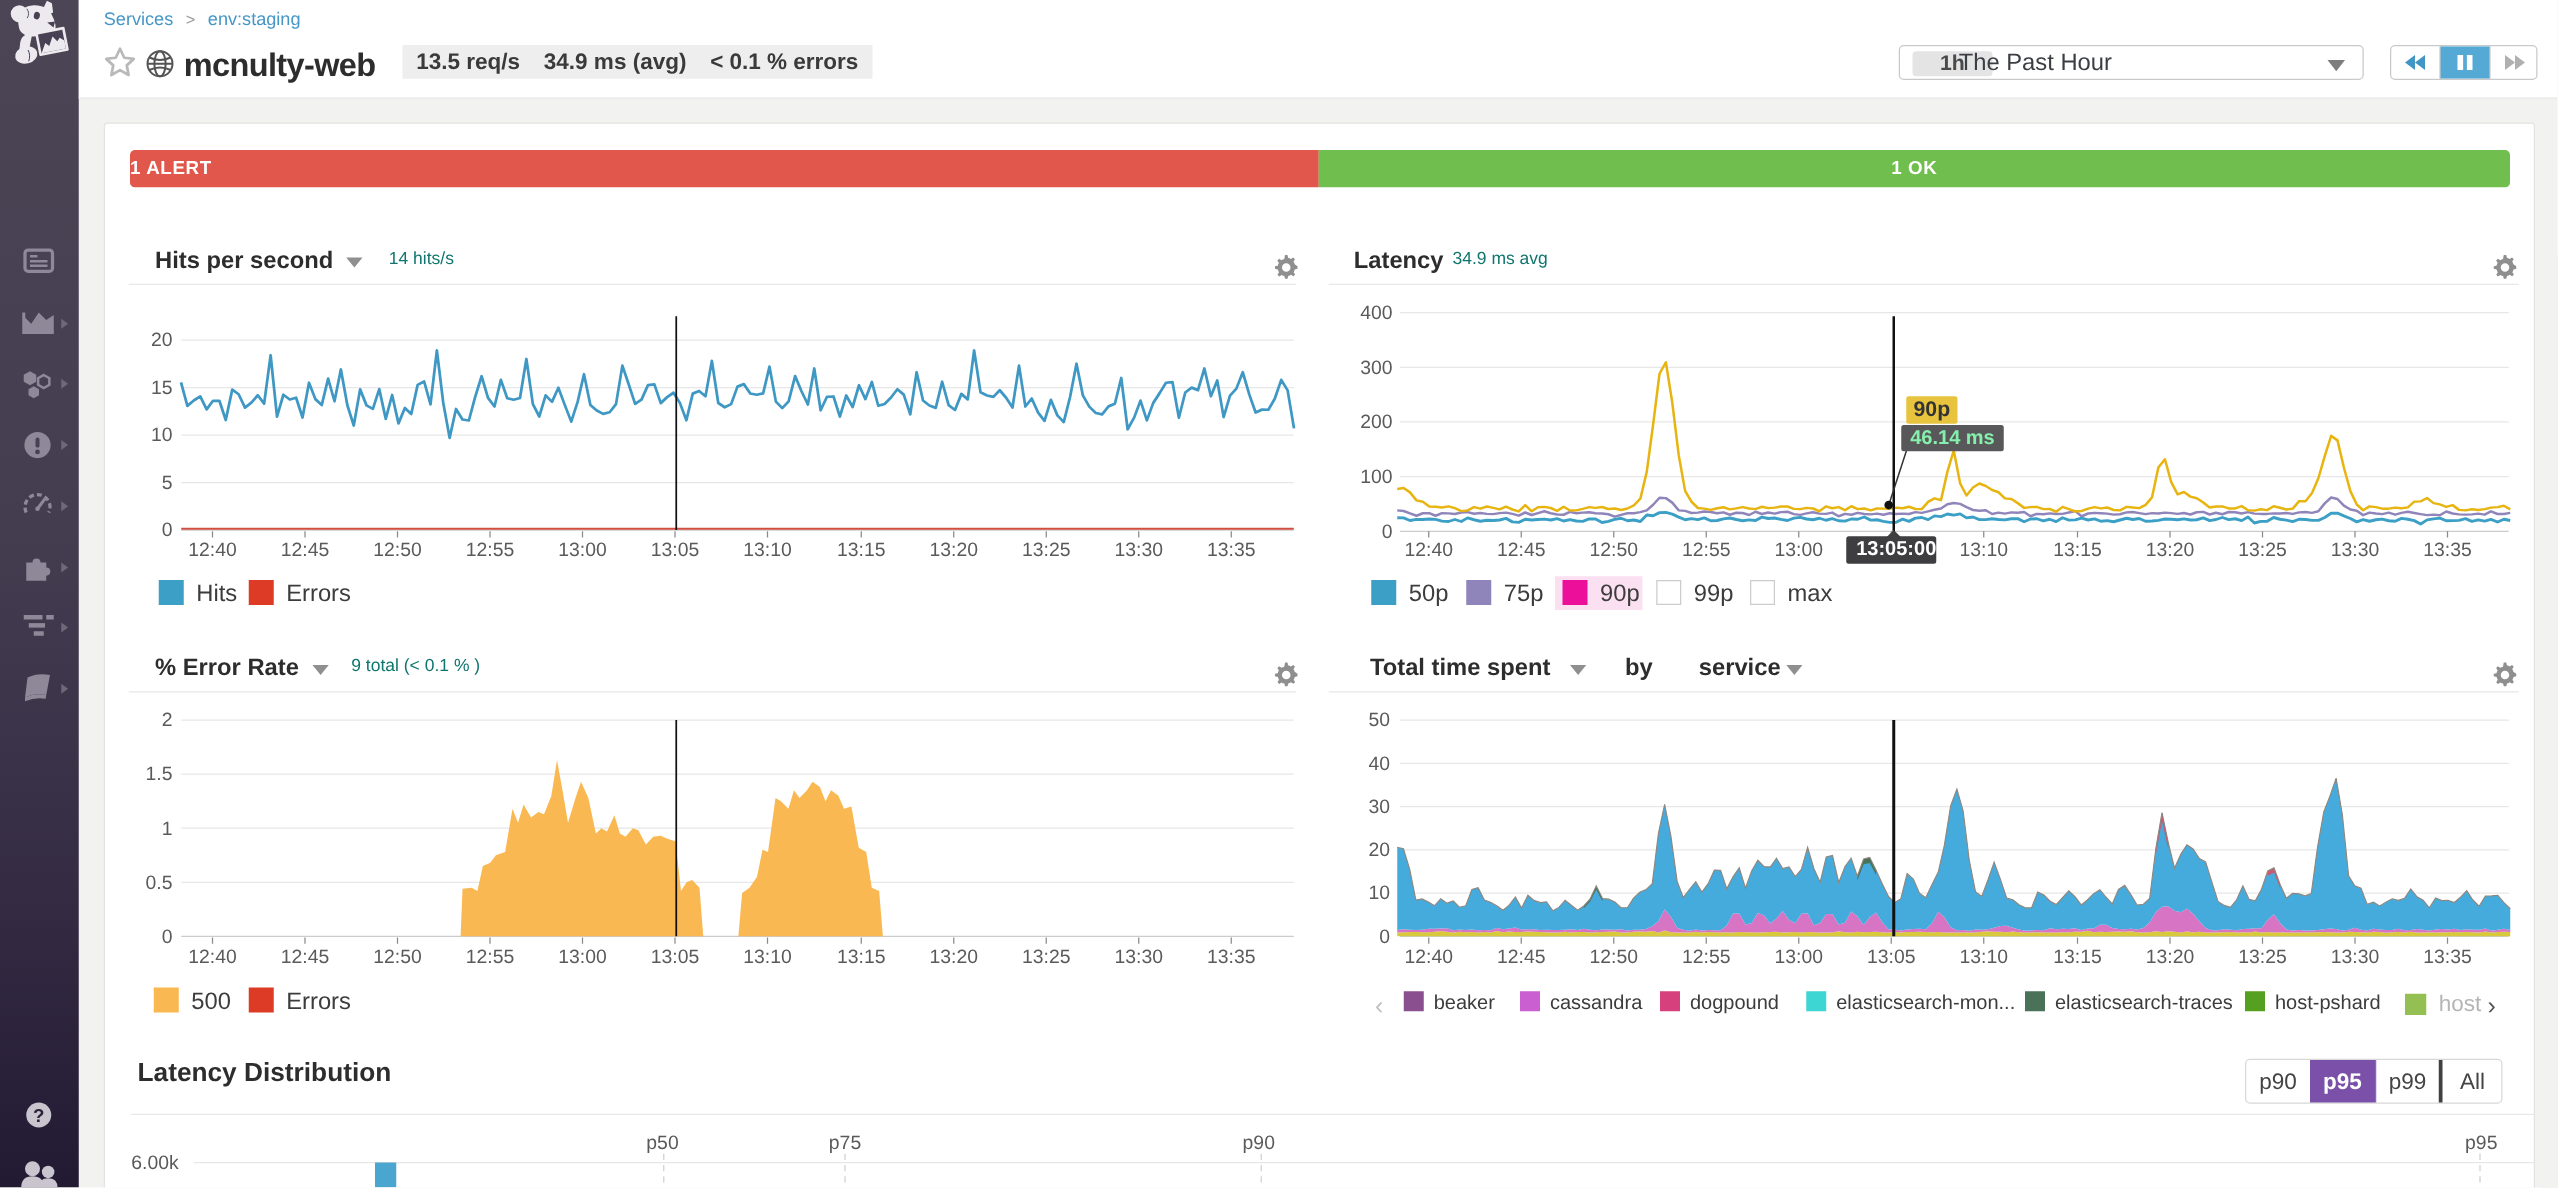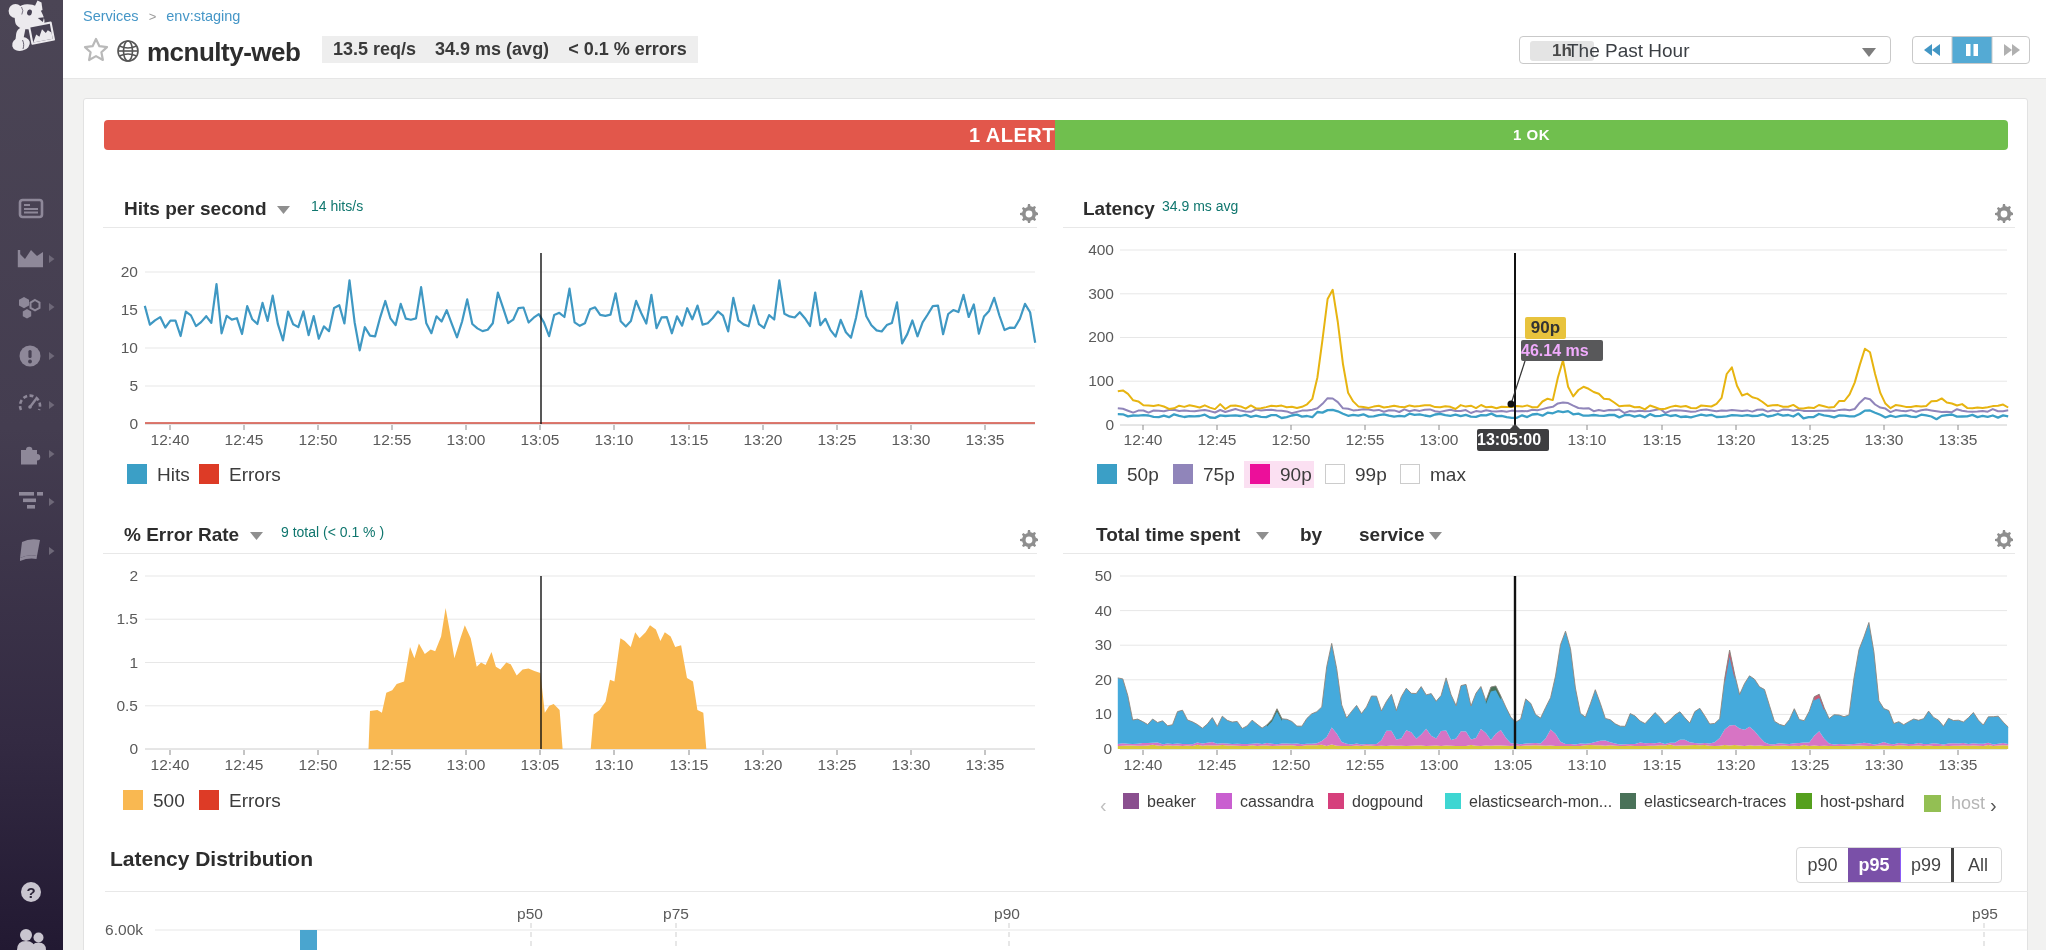--- a/index.html
+++ b/index.html
@@ -9,21 +9,21 @@
 #title{position:absolute;left:84px;top:37px;font-size:26px;font-weight:bold;color:#2d2d2d;letter-spacing:-0.5px}
 #stats{position:absolute;left:259px;top:36px;height:27px;background:#eeeeee;font-size:18px;font-weight:bold;color:#3a3a3a;line-height:27px;padding:0 11px;white-space:nowrap}
 #stats span{margin-right:19px}#stats span:last-child{margin-right:0}
 #timesel{position:absolute;left:1519px;top:36px;width:372px;height:28px;background:#fff;border:1px solid #c9c9c9;border-radius:4px;font-size:19px;color:#3b3f44}
 #timesel .badge{position:absolute;left:10px;top:4px;background:#e4e4e4;border-radius:3px;padding:0 22px;height:20px;line-height:20px;font-size:17px;font-weight:bold;color:#4a4a4a}
 #timesel .lbl{position:absolute;left:47px;top:3px}
 #timesel .car{position:absolute;right:14px;top:11px;width:0;height:0;border-left:7px solid transparent;border-right:7px solid transparent;border-top:9px solid #7d7d7d}
 #playgrp{position:absolute;left:1912px;top:36px;width:118px;height:28px;border:1px solid #c9c9c9;border-radius:4px;background:#fff}
 #main-card{position:absolute;left:83px;top:98px;width:1945px;height:900px;background:#fff;border:1px solid #e2e2e2;border-radius:3px}
 #alertbar{position:absolute;left:20px;top:21px;width:1904px;height:30px;border-radius:4px;overflow:hidden}
-#alertbar .red{position:absolute;left:0;top:0;width:951px;height:30px;background:#e2574b;color:#fff;font-size:20px;font-weight:bold;text-align:right;line-height:30px;letter-spacing:0.5px}
+#alertbar .red{position:absolute;left:0;top:0;width:951px;height:30px;background:#e2574b;color:#fff;font-size:15px;font-weight:bold;text-align:left;line-height:30px;letter-spacing:0.5px}
 #alertbar .grn{position:absolute;left:951px;top:0;width:953px;height:30px;background:#70bf4e;color:#fff;font-size:15px;font-weight:bold;text-align:center;line-height:30px;letter-spacing:0.5px}
 .ct{position:absolute;font-size:19px;font-weight:bold;color:#2d2d2d}
 .cs{font-weight:normal;color:#0f766e;font-size:14px}
 .hdrline{position:absolute;height:1px;background:#e8e8e8}
 svg{position:absolute;left:0;top:0}
 .xl{font-size:15.5px;fill:#5a5a5a}
 .gl{stroke:#e7e7e7;stroke-width:1}
 .axl{stroke:#cccccc;stroke-width:1}
 .leg{position:absolute;font-size:19px;color:#3c3c3c}
 .sq{display:inline-block;width:20px;height:20px;vertical-align:-3px;margin-right:10px}
@@ -351,22 +351,22 @@
 <g transform="translate(1994,530)" fill="#8f8f8f">
       <path d="M9,0 h2 l0.5,2.2 a7,7 0 0 1 2.2,0.9 l1.9,-1.2 1.4,1.4 -1.2,1.9 a7,7 0 0 1 0.9,2.2 L19,9 v2 l-2.2,0.5 a7,7 0 0 1 -0.9,2.2 l1.2,1.9 -1.4,1.4 -1.9,-1.2 a7,7 0 0 1 -2.2,0.9 L11,19 h-2 l-0.5,-2.2 a7,7 0 0 1 -2.2,-0.9 l-1.9,1.2 -1.4,-1.4 1.2,-1.9 a7,7 0 0 1 -0.9,-2.2 L1,11 v-2 l2.2,-0.5 a7,7 0 0 1 0.9,-2.2 L2.9,4.4 4.3,3 l1.9,1.2 a7,7 0 0 1 2.2,-0.9 Z M10,6.6 a3.4,3.4 0 1 0 0,6.8 a3.4,3.4 0 1 0 0,-6.8 Z"></path>
     </g>
 <path transform="translate(277,206)" d="M0,0 h13 l-6.5,8 Z" fill="#8f8f8f"></path>
 <path transform="translate(250,532)" d="M0,0 h13 l-6.5,8 Z" fill="#8f8f8f"></path>
 <path transform="translate(1256,532)" d="M0,0 h13 l-6.5,8 Z" fill="#8f8f8f"></path>
 <path transform="translate(1429,532)" d="M0,0 h13 l-6.5,8 Z" fill="#8f8f8f"></path>
 </svg>
 
 <div style="position:absolute;left:1525px;top:317px;width:41px;height:22px;background:#e8c33d;color:#333;font-size:17px;font-weight:bold;text-align:center;line-height:22px;border-radius:2px">90p</div>
-<div style="position:absolute;left:1521px;top:340px;width:82px;height:21px;background:#58585a;color:#f0abfc;font-size:16px;font-weight:bold;text-align:left;line-height:21px;border-radius:2px">46.14 ms</div>
-<div style="position:absolute;left:1477px;top:429px;width:72px;height:22px;background:#3e3e40;color:#fff;font-size:16px;font-weight:bold;text-align:left;line-height:22px;border-radius:2px">13:05:00</div>
+<div style="position:absolute;left:1521px;top:340px;width:82px;height:21px;background:#58585a;color:#86efac;font-size:16px;font-weight:bold;text-align:center;line-height:21px;border-radius:2px">46.14 ms</div>
+<div style="position:absolute;left:1477px;top:429px;width:72px;height:22px;background:#3e3e40;color:#fff;font-size:16px;font-weight:bold;text-align:right;line-height:22px;border-radius:2px">13:05:00</div>
 <div style="position:absolute;left:1509px;top:424px;width:0;height:0;border-left:6px solid transparent;border-right:6px solid transparent;border-bottom:6px solid #3e3e40"></div>
 
 <div class="leg" style="left:127px;top:464px"><span class="sq" style="background:#3b9fc6"></span>Hits</div>
 <div class="leg" style="left:199px;top:464px"><span class="sq" style="background:#dd3b26"></span>Errors</div>
 <div class="leg" style="left:1097px;top:464px"><span class="sq" style="background:#3b9fc6"></span>50p</div>
 <div class="leg" style="left:1173px;top:464px"><span class="sq" style="background:#9085ba"></span>75p</div>
 <div style="position:absolute;left:1244px;top:461px;width:70px;height:27px;background:#fbe0f2"></div>
 <div class="leg" style="left:1250px;top:464px"><span class="sq" style="background:#ec0f9a"></span>90p</div>
 <div class="leg" style="left:1325px;top:464px"><span class="sq" style="background:#fff;border:1px solid #ccc"></span>99p</div>
 <div class="leg" style="left:1400px;top:464px"><span class="sq" style="background:#fff;border:1px solid #ccc"></span>max</div>

